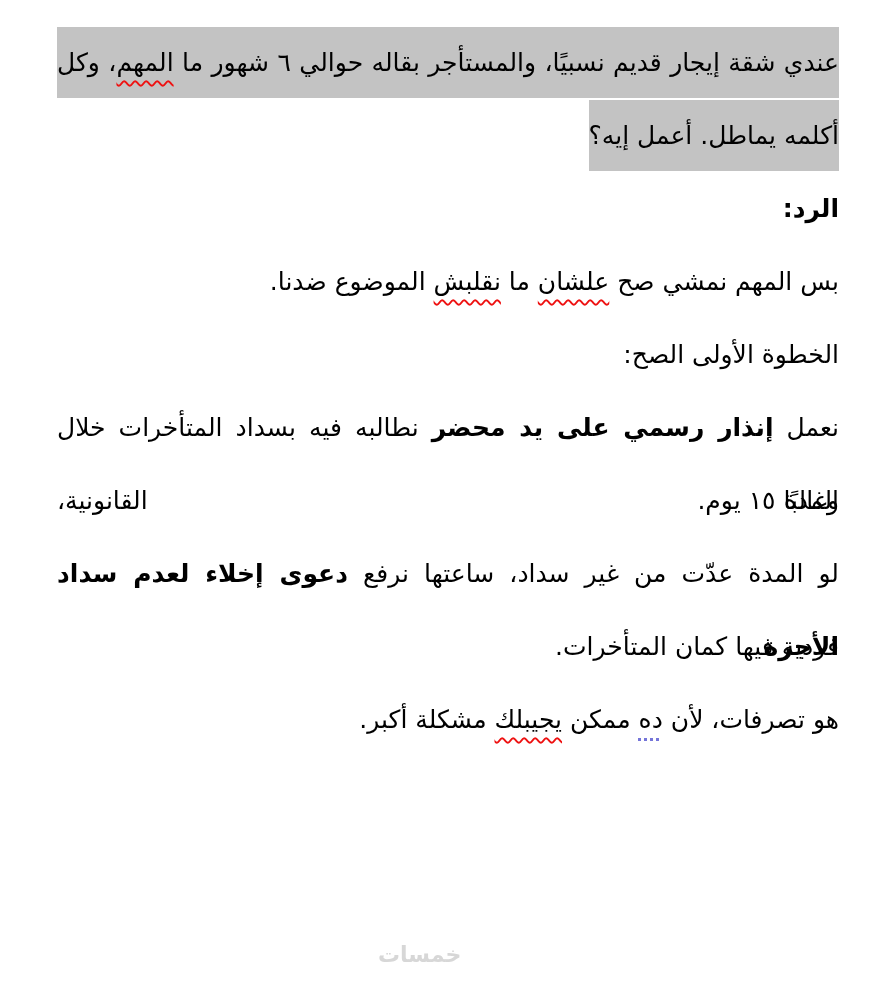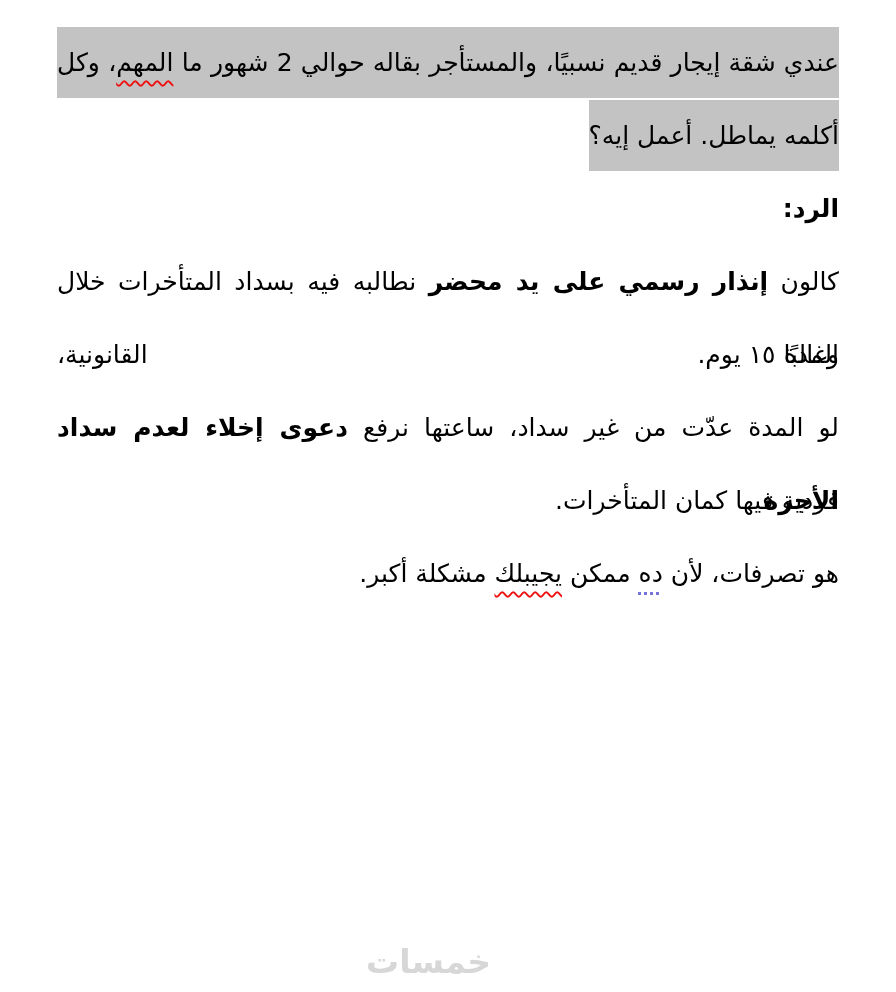--- a/index.html
+++ b/index.html
@@ -45,38 +45,40 @@
   }
   .u-grammar{
     text-decoration-line:underline;
     text-decoration-style:dotted;
     text-decoration-color:var(--grammar,#7575d9);
     text-decoration-thickness:3px;
     text-underline-offset:10px;
   }
   .watermark{
     position:absolute;
-    left:366px;
+    left:378px;
     top:942px;
-    font-size:33px;
+    font-size:22px;
     font-weight:bold;
     letter-spacing:1px;
     color:var(--wm,#d7d7d7);
     direction:rtl;
     user-select:none;
   }
 </style>
 </head>
 <body>
 
 <div class="page">
   <div>
-      <div class="line justify"><span class="hl"><span class="run">عندي شقة إيجار قديم نسبيًا، والمستأجر بقاله حوالي 2 شهور ما </span><span class="run u-spell">المهم</span><span class="run">، وكل ما</span></span></div>
+      <div class="line justify"><span class="hl"><span class="run">عندي شقة إيجار قديم نسبيًا، والمستأجر بقاله حوالي ٦ شهور ما </span><span class="run u-spell">المهم</span><span class="run">، وكل ما</span></span></div>
       <div class="line"><span class="hl"><span class="run">أكلمه يماطل. أعمل إيه؟</span></span></div>
       <div class="line"><span class="run bold">الرد:</span></div>
-      <div class="line justify"><span class="run">كالون </span><span class="run bold">إنذار رسمي على يد محضر</span><span class="run"> نطالبه فيه بسداد المتأخرات خلال المدة القانونية،</span></div>
+      <div class="line"><span class="run">بس المهم نمشي صح </span><span class="run u-spell">علشان</span><span class="run"> ما </span><span class="run u-spell">نقلبش</span><span class="run"> الموضوع ضدنا.</span></div>
+      <div class="line"><span class="run">الخطوة الأولى الصح:</span></div>
+      <div class="line justify"><span class="run">نعمل </span><span class="run bold">إنذار رسمي على يد محضر</span><span class="run"> نطالبه فيه بسداد المتأخرات خلال المدة القانونية،</span></div>
       <div class="line"><span class="run">وغالبًا ١٥ يوم.</span></div>
       <div class="line justify"><span class="run">لو المدة عدّت من غير سداد، ساعتها نرفع </span><span class="run bold">دعوى إخلاء لعدم سداد الأجرة</span></div>
       <div class="line"><span class="run">فردية فيها كمان المتأخرات.</span></div>
       <div class="line"><span class="run">هو تصرفات، لأن </span><span class="run u-grammar">ده</span><span class="run"> ممكن </span><span class="run u-spell">يجيبلك</span><span class="run"> مشكلة أكبر.</span></div>
     </div>
   <span class="watermark">خمسات</span>
 </div>
 
 </body></html>

